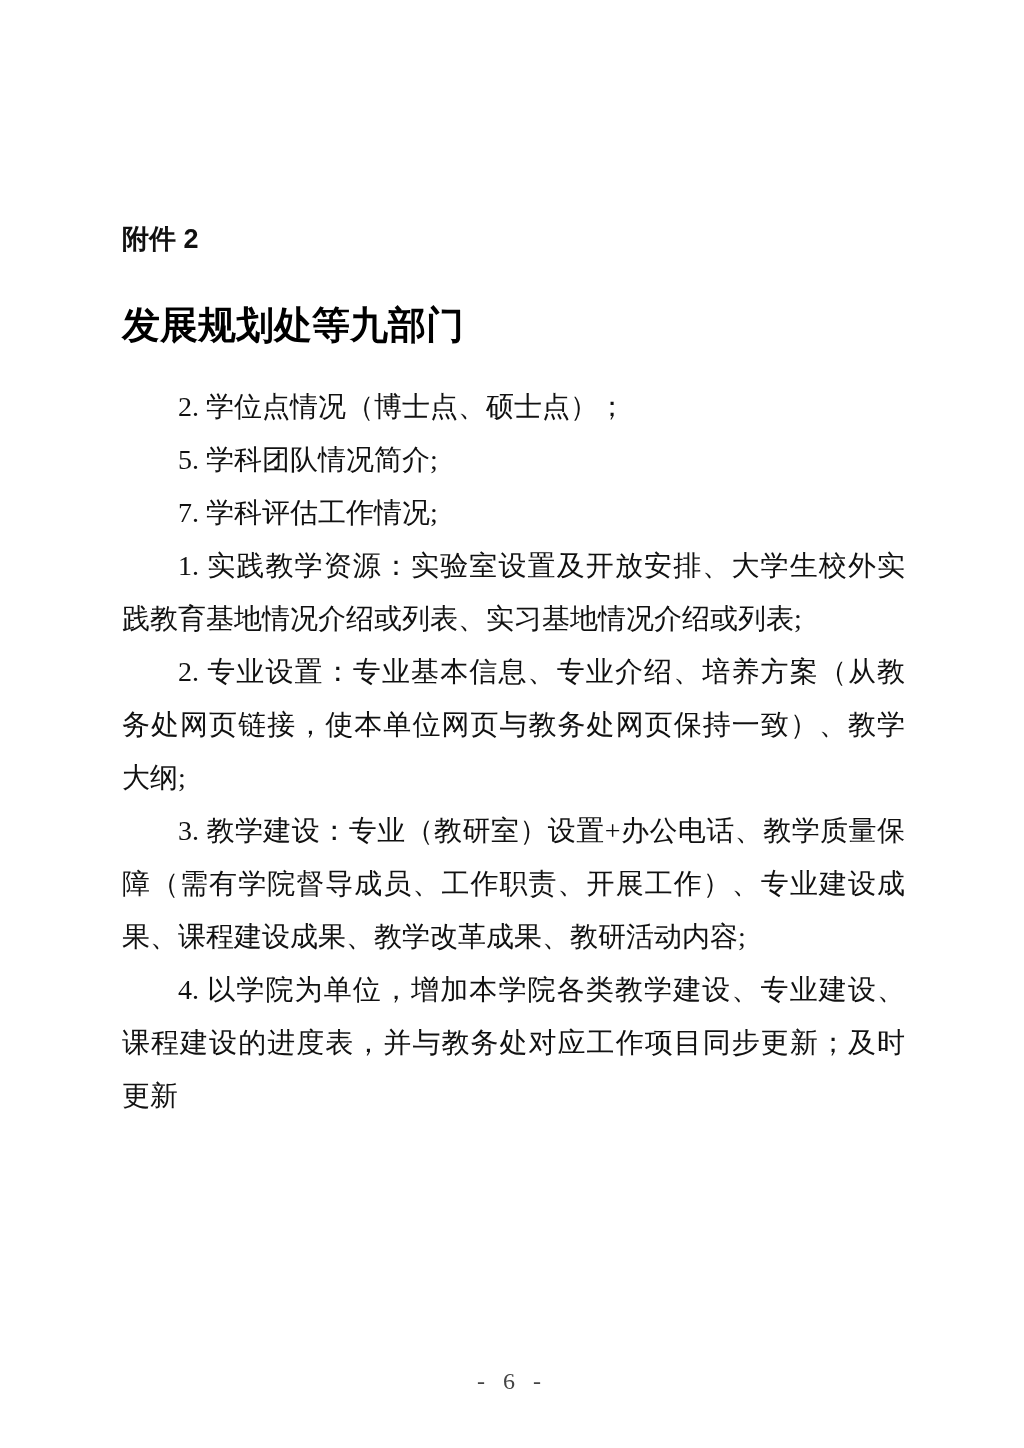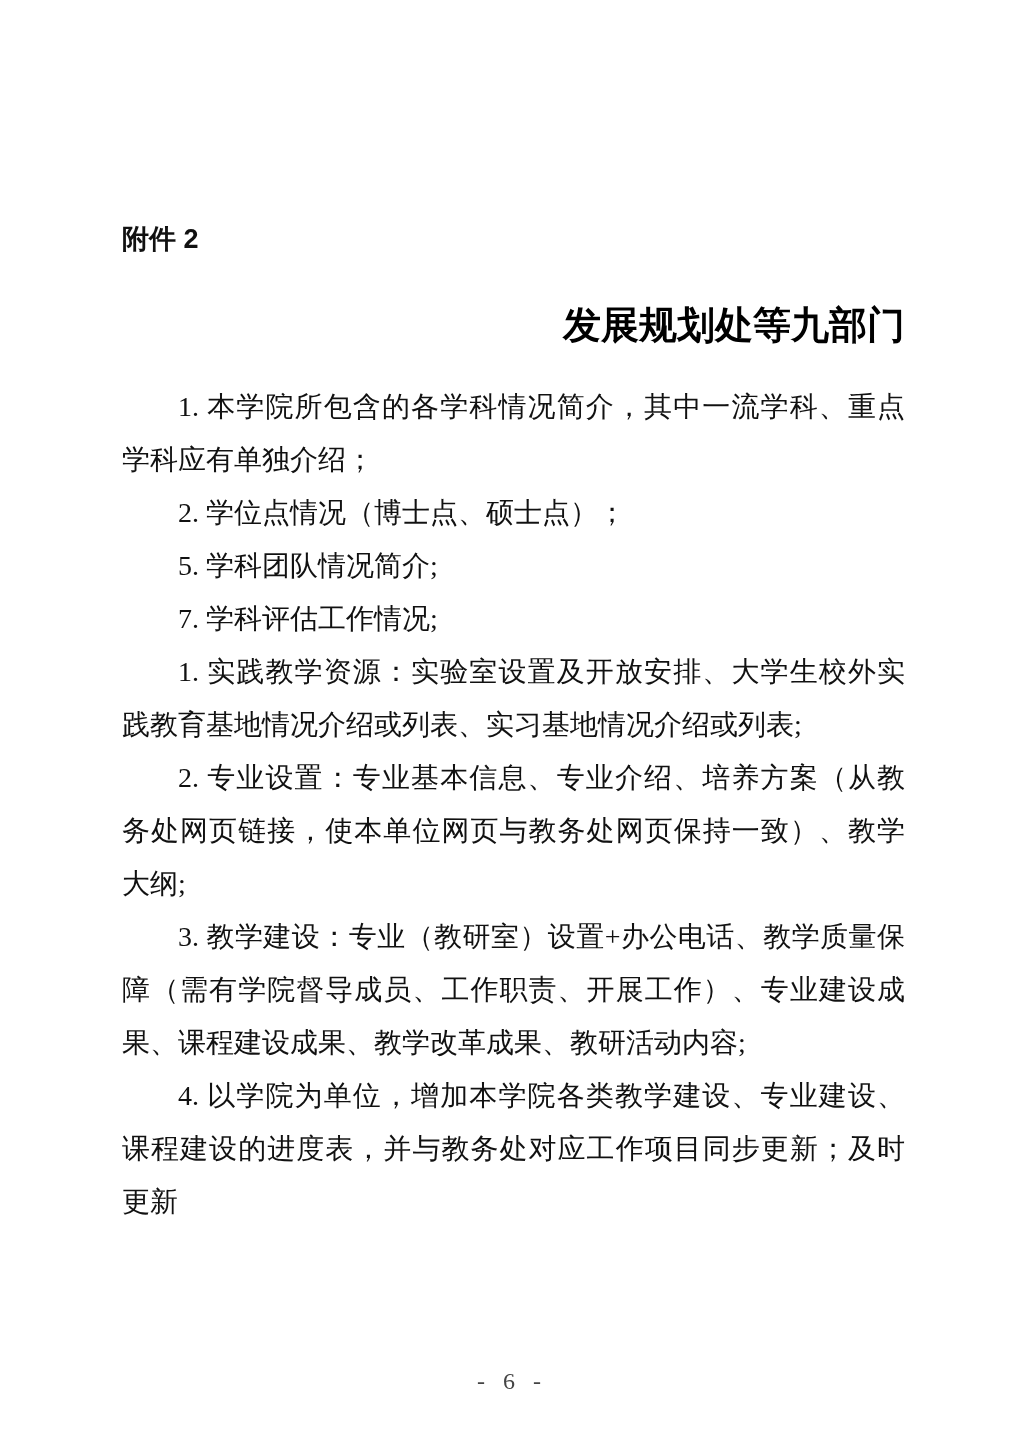--- a/index.html
+++ b/index.html
@@ -22,21 +22,21 @@
   }
   .attachment-label {
     font-family: "Liberation Sans", "DejaVu Sans", sans-serif;
     font-weight: 600;
     font-size: 27px;
     line-height: 40px;
     color: #111;
   }
   .doc-title {
     margin-top: 40px;
-    text-align: right;
+    text-align: left;
     font-family: "Liberation Serif", "DejaVu Serif", serif;
     font-weight: 800;
     font-size: 38px;
     line-height: 53px;
     color: #000;
   }
   .body-flow {
     margin-top: 28px;
   }
   .section-heading {
@@ -85,21 +85,20 @@
 
     <div class="attachment-label">附件 2</div>
 
     <div class="doc-title">
       <div>发展规划处等九部门</div>
     </div>
 
     <div class="body-flow">
 
 
-      <p class="para">1. 本学院所包含的各学科情况简介，其中一流学科、重点学科应有单独介绍；</p>
       <p class="para">2. 学位点情况（博士点、硕士点）；</p>
       <p class="para">5. 学科团队情况简介;</p>
       <p class="para">7. 学科评估工作情况;</p>
 
 
 
       <p class="para">1. 实践教学资源：实验室设置及开放安排、大学生校外实践教育基地情况介绍或列表、实习基地情况介绍或列表;</p>
       <p class="para">2. 专业设置：专业基本信息、专业介绍、培养方案（从教务处网页链接，使本单位网页与教务处网页保持一致）、教学大纲;</p>
       <p class="para">3. 教学建设：专业（教研室）设置+办公电话、教学质量保障（需有学院督导成员、工作职责、开展工作）、专业建设成果、课程建设成果、教学改革成果、教研活动内容;</p>
       <p class="para">4. 以学院为单位，增加本学院各类教学建设、专业建设、课程建设的进度表，并与教务处对应工作项目同步更新；及时更新</p>

